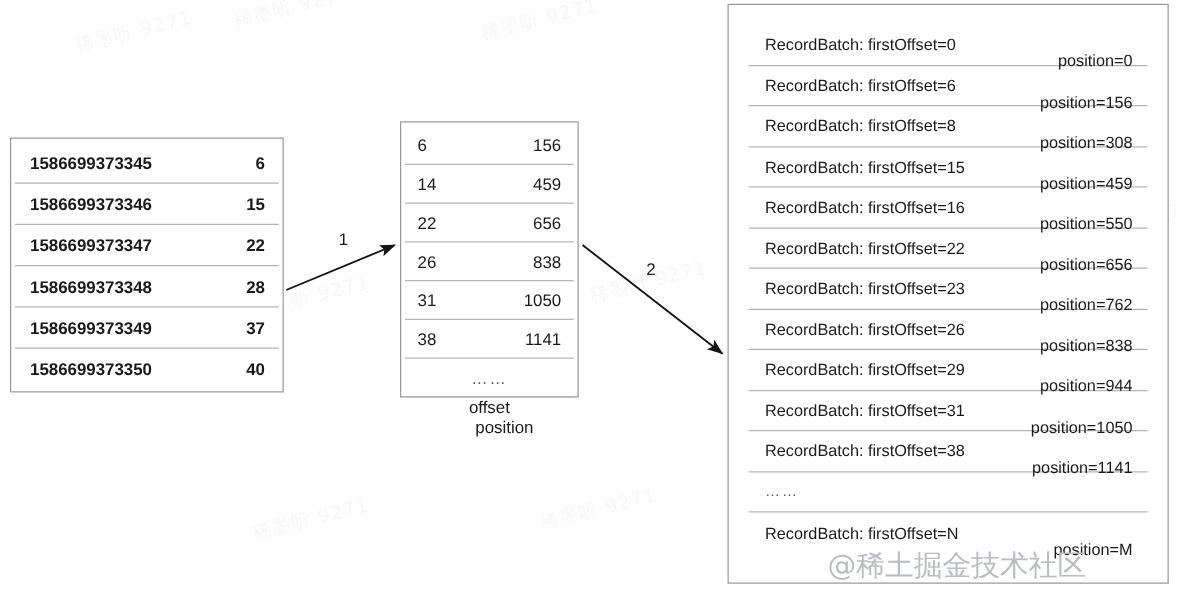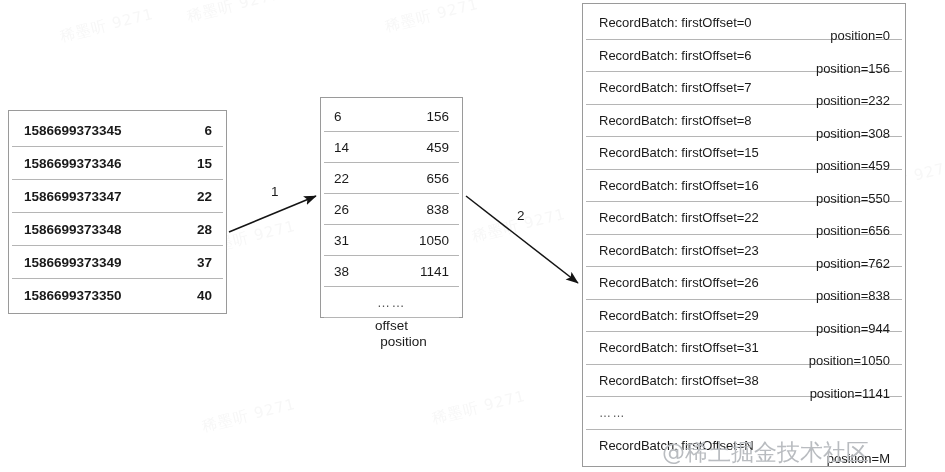--- a/index.html
+++ b/index.html
@@ -101,23 +101,23 @@
   #mid-table .grow.header {
     font-size: 13.5px;
     flex-direction: column;
   }
   #mid-table .cell-r { min-width: 40px; margin-left: 24px; }
 
   
   #right-table {
     left: 582px;
     top: 3px;
-    width: 324px;
+    width: 353px;
     height: 464px;
-    padding: 3px;
+    padding: 16px;
   }
   #right-table .grow {
     height: 32.5px;
     padding: 0 12px 0 13px;
     font-size: 13px;
   }
   #right-table .grow.dots {
     justify-content: flex-start;
     color: #555;
     letter-spacing: 1.5px;
@@ -239,24 +239,20 @@
 <div class="gtable" id="right-table">
   <div class="grow">
     <span class="cell-l">RecordBatch: firstOffset=0</span>
     <span class="cell-r">position=0</span>
   </div>
   <div class="grow">
     <span class="cell-l">RecordBatch: firstOffset=6</span>
     <span class="cell-r">position=156</span>
   </div>
   <div class="grow">
-    <span class="cell-l">RecordBatch: firstOffset=7</span>
-    <span class="cell-r">position=232</span>
-  </div>
-  <div class="grow">
     <span class="cell-l">RecordBatch: firstOffset=8</span>
     <span class="cell-r">position=308</span>
   </div>
   <div class="grow">
     <span class="cell-l">RecordBatch: firstOffset=15</span>
     <span class="cell-r">position=459</span>
   </div>
   <div class="grow">
     <span class="cell-l">RecordBatch: firstOffset=16</span>
     <span class="cell-r">position=550</span>

